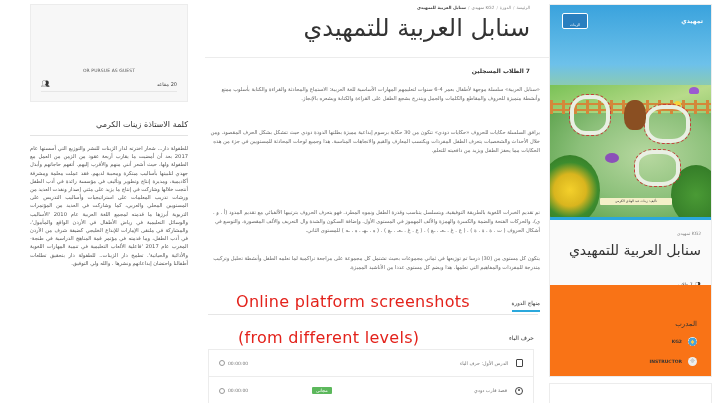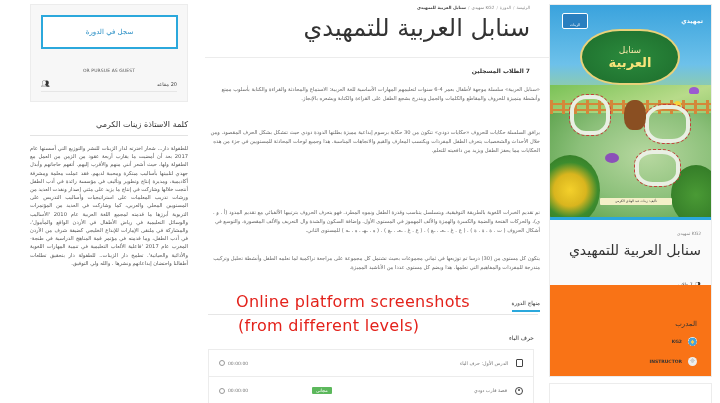--- a/index.html
+++ b/index.html
@@ -63,21 +63,21 @@
   .desc.p1 { top: 85px; }
   .desc.p2 { top: 128px; }
   .desc.p3 { top: 208px; }
   .desc.p4 { top: 254px; }
 
   .overlay-1 {
     position: absolute; left: 208px; top: 292px; font-family: "DejaVu Sans", sans-serif;
     font-size: 16px; color: #e3221b; white-space: nowrap; letter-spacing: 0.3px; margin-left: 28px;
   }
   .overlay-2 {
-    position: absolute; left: 238px; top: 316px; font-family: "DejaVu Sans", sans-serif;
+    position: absolute; left: 238px; top: 328px; font-family: "DejaVu Sans", sans-serif;
     font-size: 16px; color: #e3221b; white-space: nowrap; letter-spacing: 0.3px;
   }
   .tabs-line { position: absolute; left: 208px; top: 314px; width: 330px; height: 1px; background: #e6e6e6; }
   .tab-curriculum {
     position: absolute; right: 180px; top: 300px; direction: rtl;
     font-size: 5.5px; color: #333; padding-bottom: 4px; border-bottom: 2px solid #2ba8dc; cursor: pointer;
   }
   .section-title {
     position: absolute; right: 186px; top: 334px; direction: rtl;
     font-size: 6px; color: #333;
@@ -212,21 +212,20 @@
   .trainer-name { font-size: 4.5px; color: #333; font-weight: bold; direction: ltr; }
   .bottom-strip {
     position: absolute; left: 549px; top: 383px; width: 163px; height: 20px;
     border: 1px solid #ececec; border-bottom: none; background: #fff;
   }
 </style>
 </head>
 <body>
 
 <div class="enroll-box">
-  <div class="enroll-btn">سجل في الدورة</div>
   <div class="guest-text">OR PURSUE AS GUEST</div>
   <div class="seats-row">
     <span class="users-icon">👥︎</span>
     <span class="seats-label">20 مقاعد</span>
   </div>
 </div>
 
 <div class="teacher-title">كلمة الاستاذة زينات الكرمي</div>
 <div class="teacher-divider"></div>
 <div class="teacher-text">للطفولة دار... شعار اخترته لدار الزينات للنشر والتوزيع التي أسستها عام 2017 بعد أن أمضيت ما يقارب أربعة عقود من الزمن من العمل مع الطفولة ولها، حيث أشعر أنني منهم والأقرب إليهم. أتفهم حاجاتهم وأبذل جهدي لتلبيتها بأساليب مبتكرة ومحببة لديهم. فقد عملت معلمة ومشرفة أكاديمية، ومديرة إنتاج وتطوير وتأليف في مؤسسة رائدة في أدب الطفل أنتجت خلالها وشاركت في إنتاج ما يزيد على مئتي إصدار ونفذت العديد من ورشات تدريب المعلمات على استراتيجيات وأساليب التدريس على المستويين المحلي والعربي، كما وشاركت في العديد من المؤتمرات التربوية أبرزها ما قدمته لمجمع اللغة العربية عام 2010 'الأساليب والوسائل التعليمية في رياض الأطفال في الأردن الواقع والمأمول'، والمشاركة في ملتقى الإمارات للإبداع الخليجي كضيفة شرف من الأردن في أدب الطفل، وما قدمته في مؤتمر قمة المناهج الدراسية في طنجة-المغرب عام 2017 'فاعلية الألعاب التعليمية في تنمية المهارات اللغوية والأدائية والحياتية'. تطمح دار الزينات.. للطفولة دار بتحقيق تطلعات أطفالنا واحتضان إبداعاتهم ونشرها . والله ولي التوفيق.</div>
@@ -283,24 +282,20 @@
     <div class="bush-right"></div>
     <div class="sun"></div>
     <div class="butterfly"></div>
     <div class="snake" style="left:20px;top:90px;width:40px;height:40px;"></div>
     <div class="snake" style="left:95px;top:100px;width:45px;height:38px;"></div>
     <div class="snake" style="left:85px;top:145px;width:45px;height:36px;"></div>
     <div class="bear"></div>
     <div class="hedgehog"></div>
     <div class="label-badge">الزينات</div>
     <div class="level-tag">تمهيدي</div>
-    <div class="title-plate">
-      <span class="t1">سنابل</span>
-      <span class="t2">العربية</span>
-    </div>
     <div class="author-strip">تأليف: زينات عبد الهادي الكرمي</div>
   </div>
   <div class="card-level">KG2 تمهيدي</div>
   <div class="card-title">سنابل العربية للتمهيدي</div>
   <div class="card-students">
     <span class="users-icon">👥︎</span>
     <span>7 طلاب</span>
   </div>
 </div>
 

